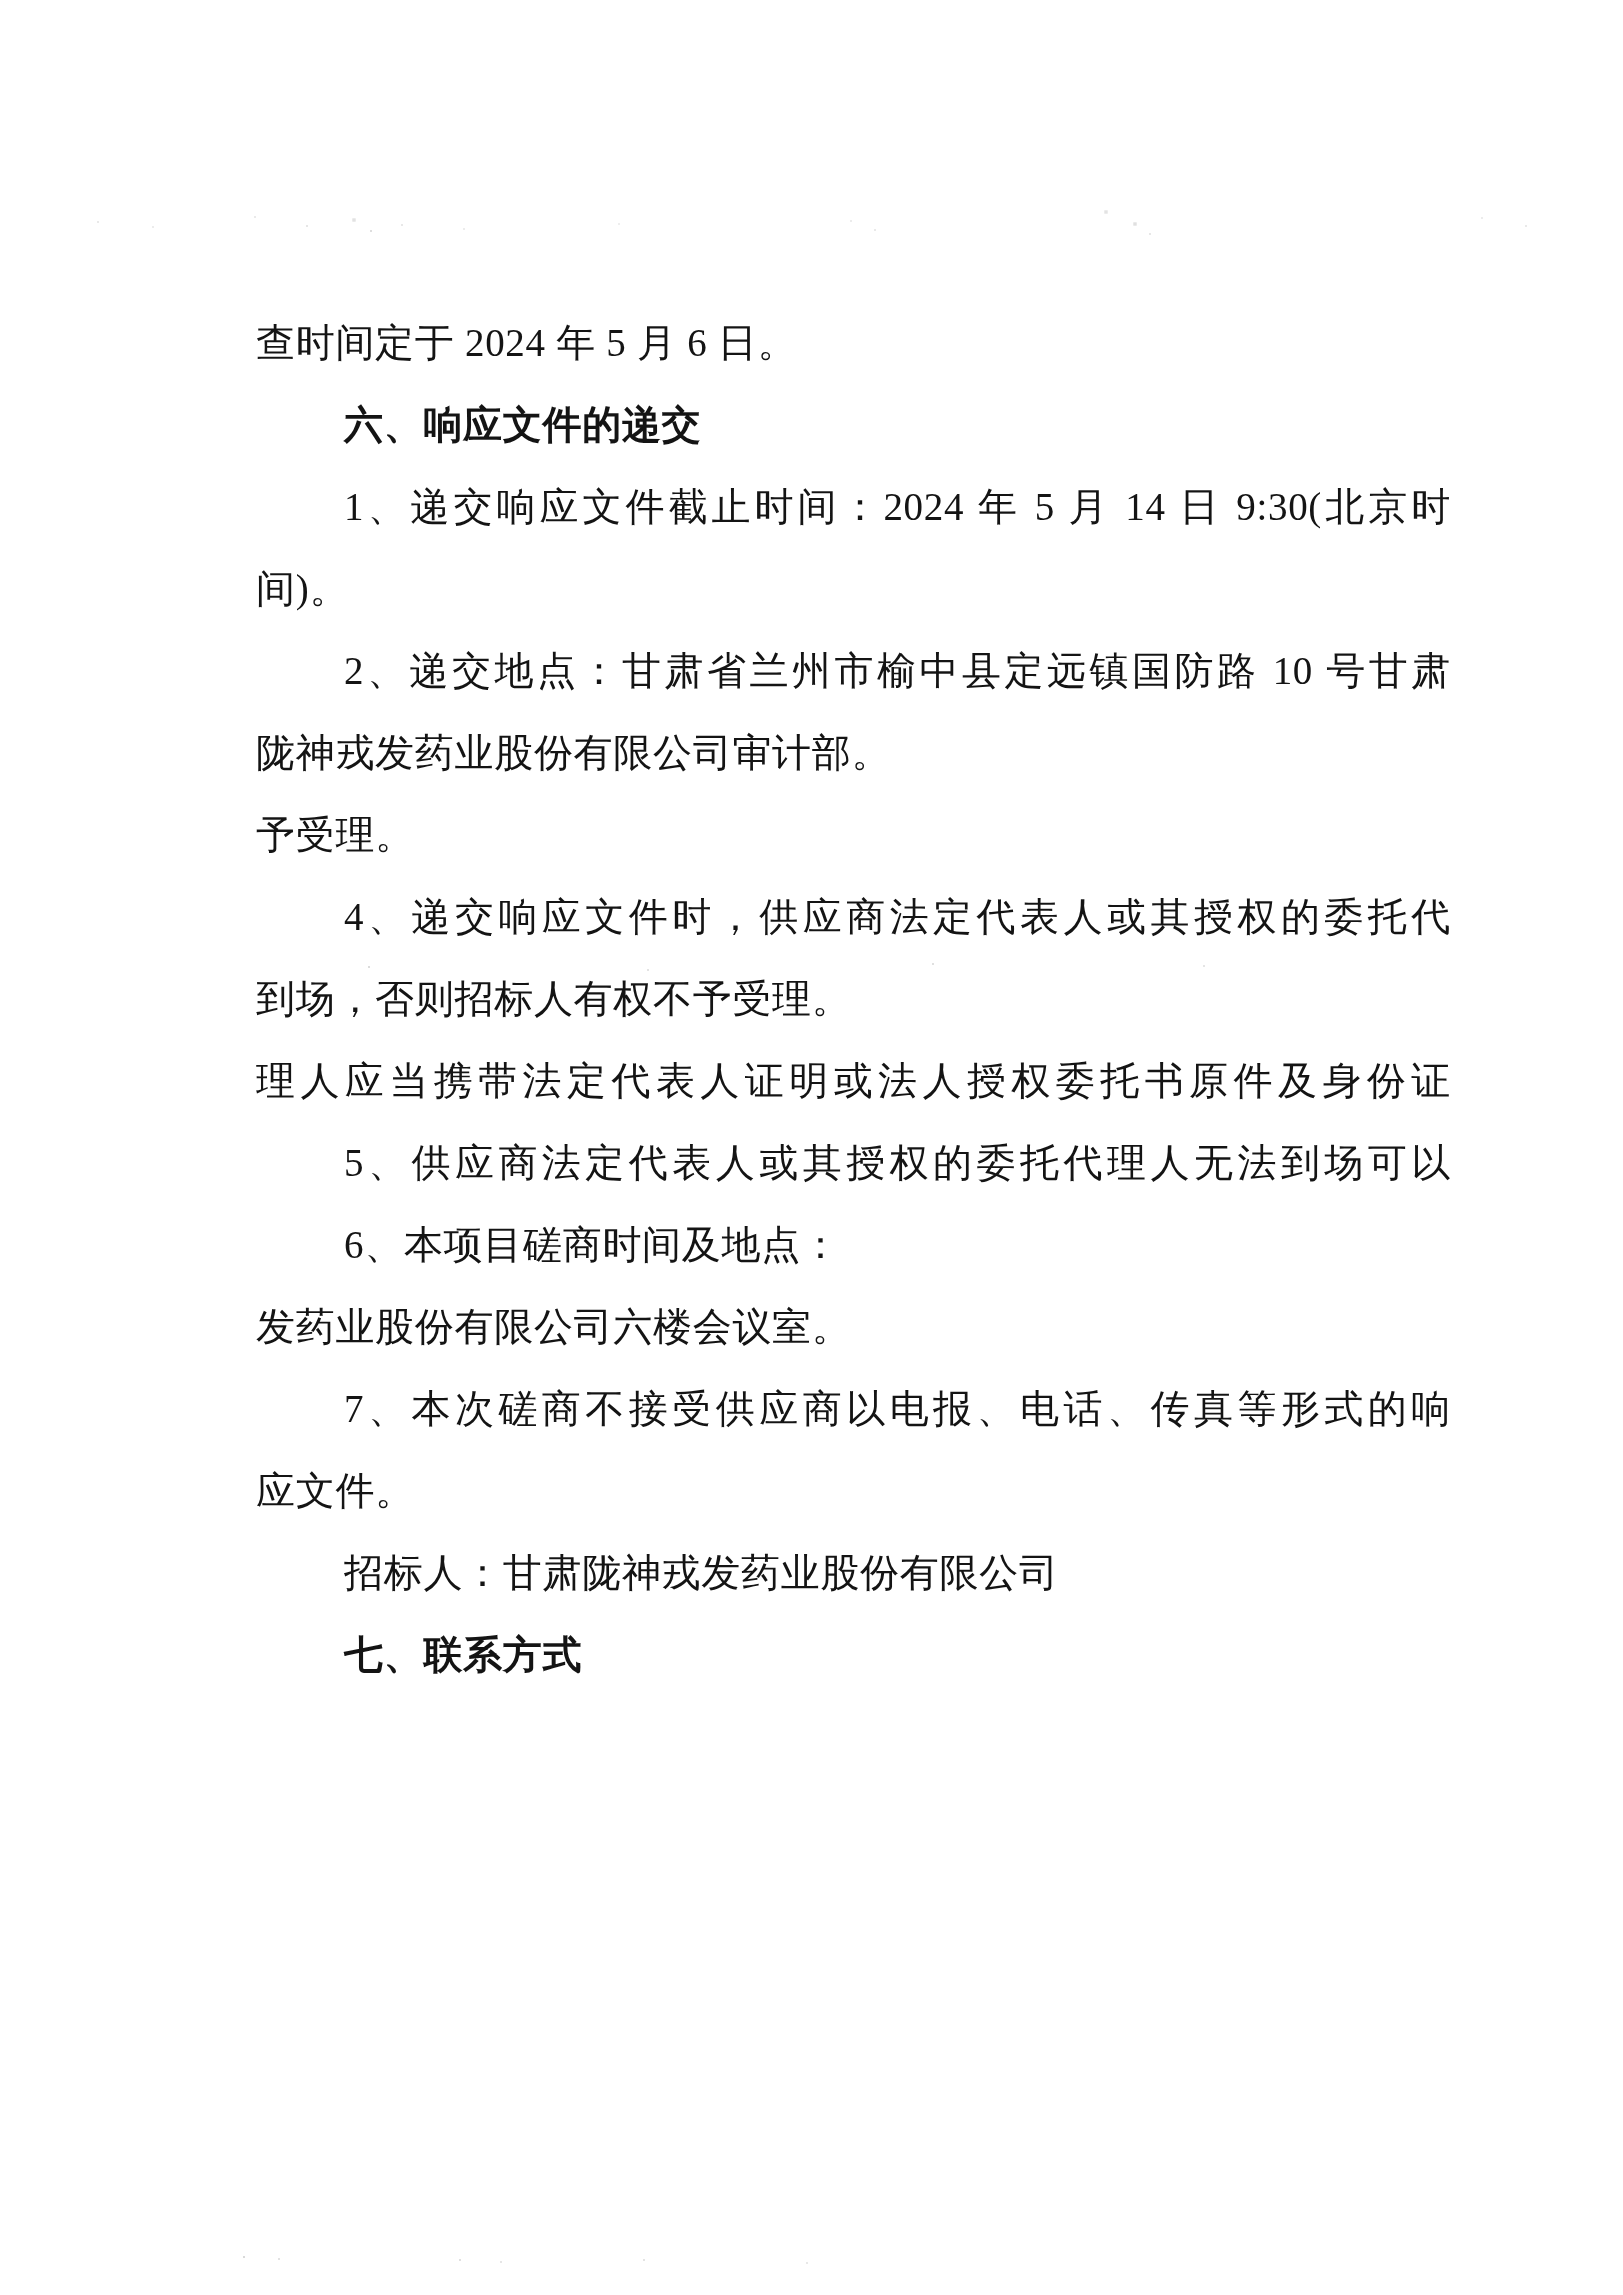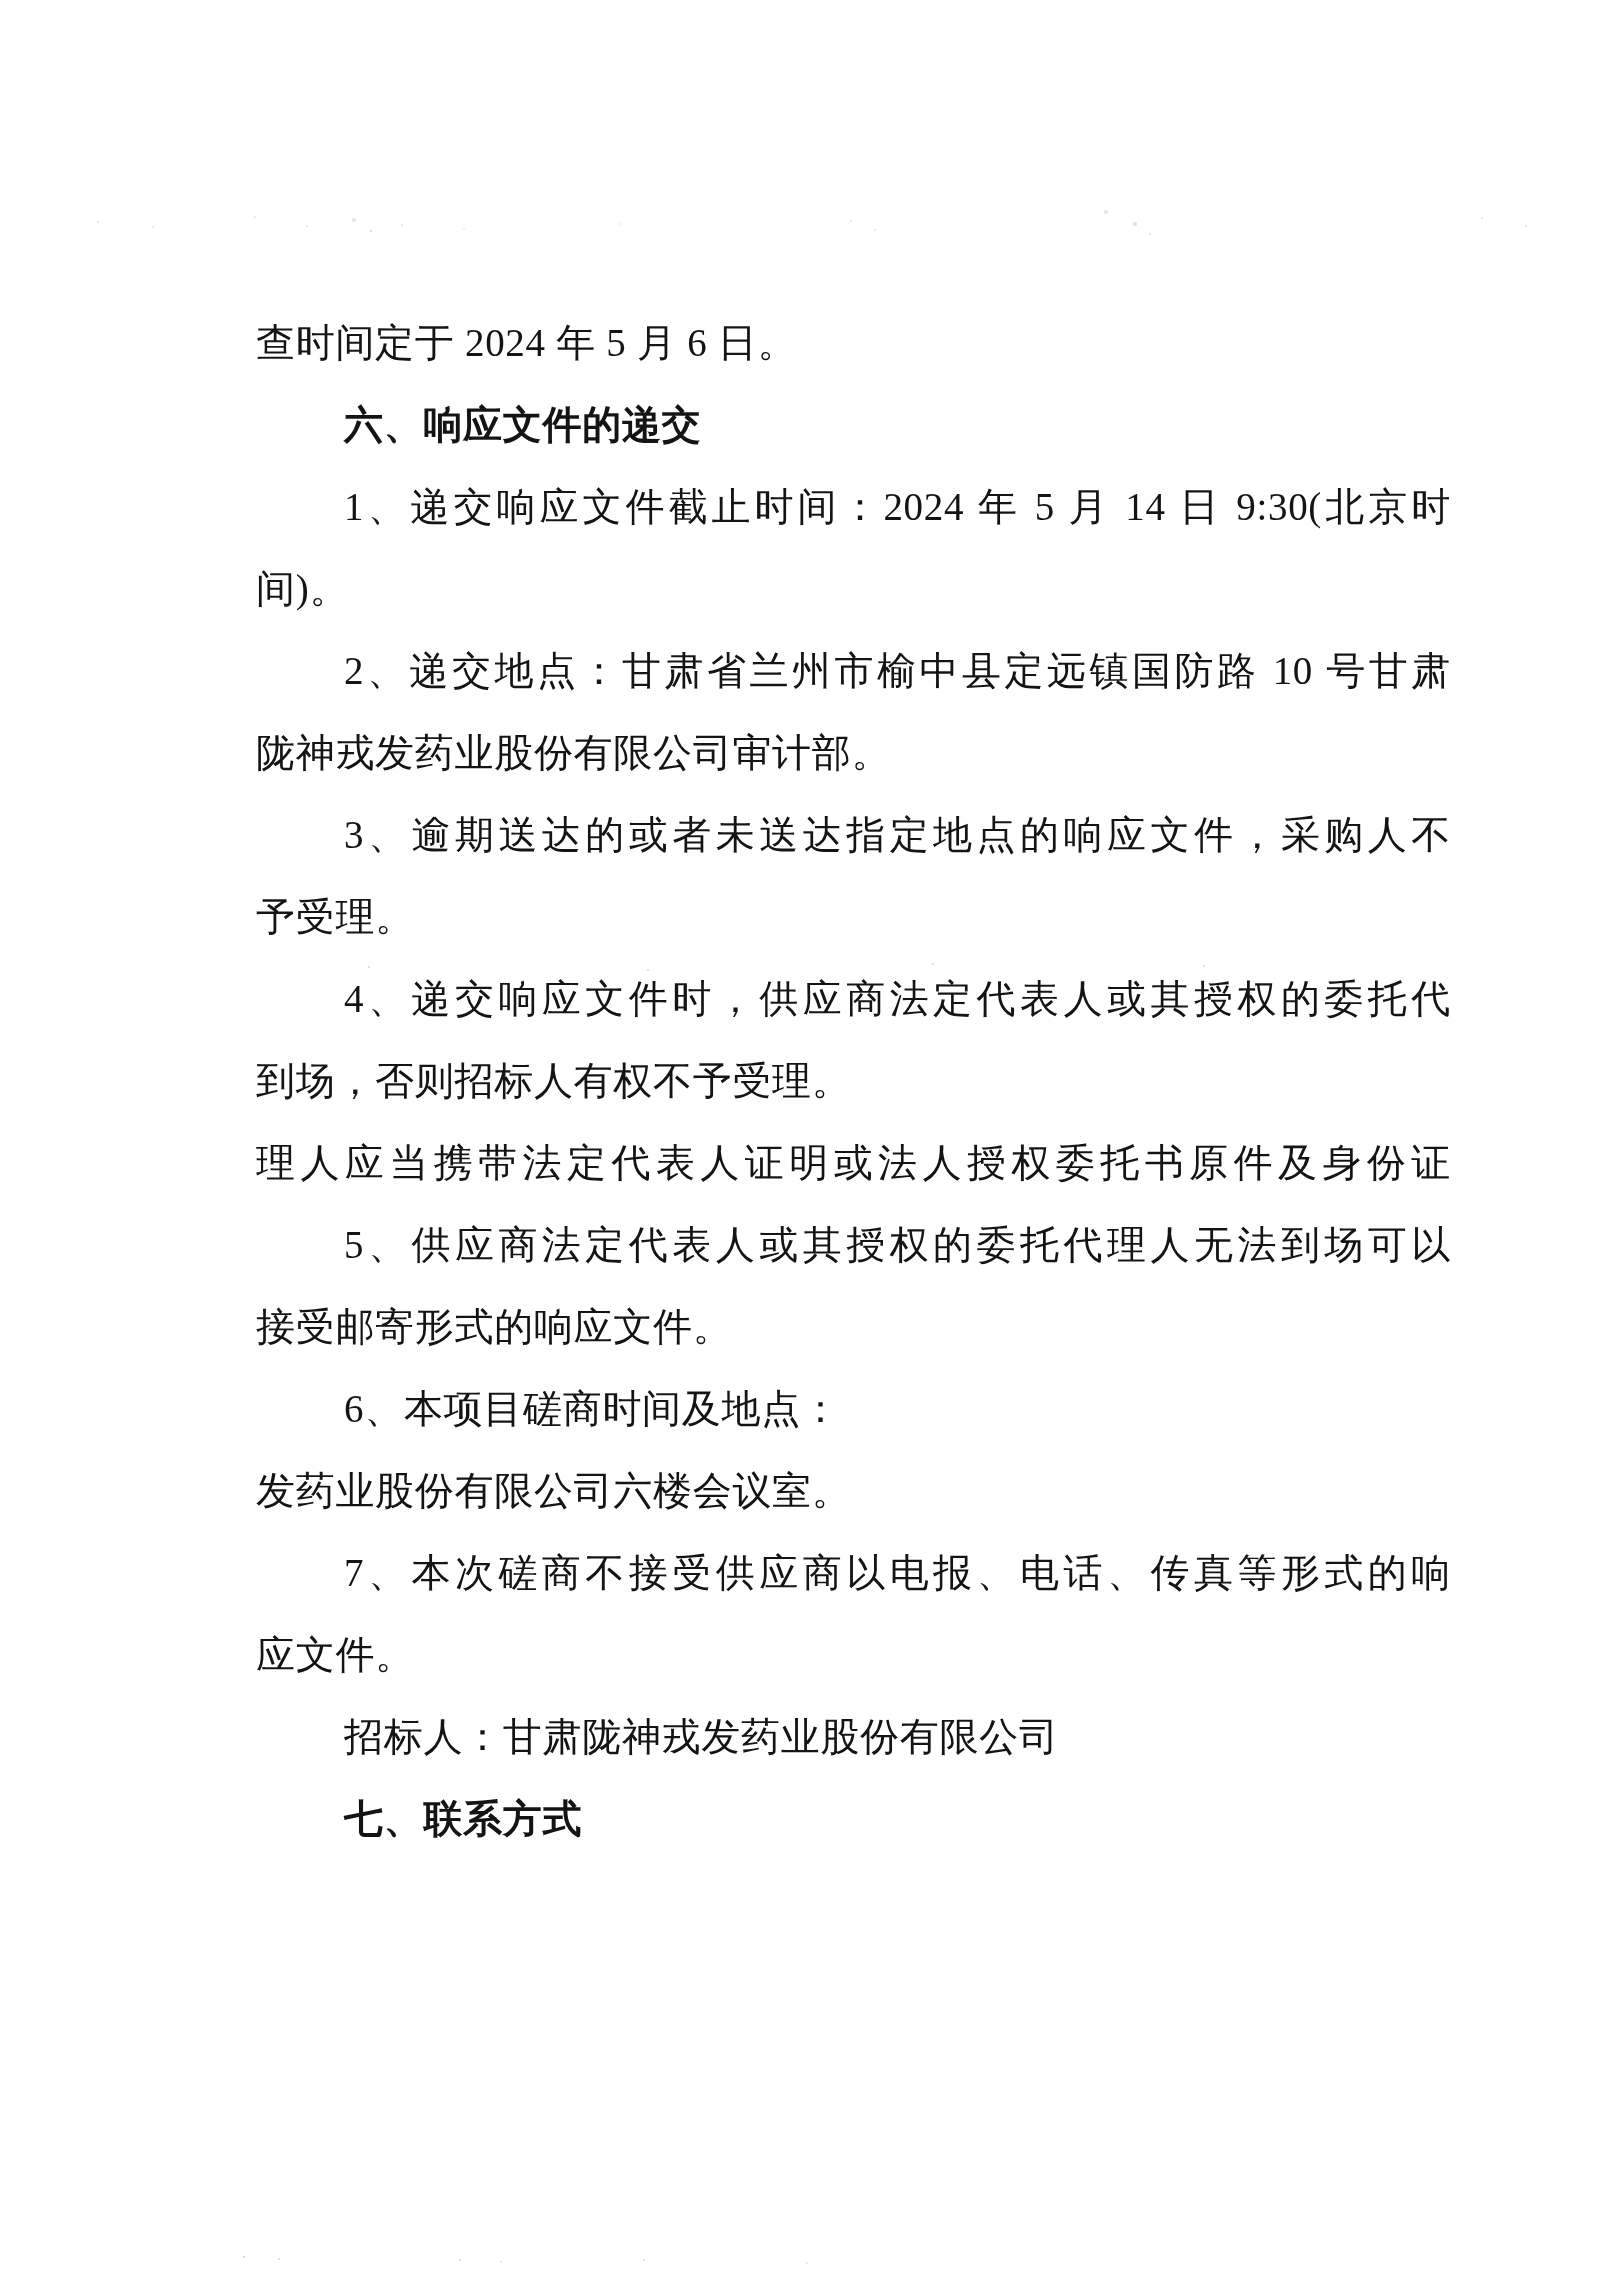--- a/index.html
+++ b/index.html
@@ -84,27 +84,25 @@
 
 <div class="page">
   <div class="specks"></div>
   <div class="textblock" id="textblock">
       <div class="line">查时间定于 2024 年 5 月 6 日。</div>
       <div class="line indent bold">六、响应文件的递交</div>
       <div class="line indent fill">1、递交响应文件截止时间：2024 年 5 月 14 日 9:30(北京时</div>
       <div class="line">间)。</div>
       <div class="line indent fill">2、递交地点：甘肃省兰州市榆中县定远镇国防路 10 号甘肃</div>
       <div class="line">陇神戎发药业股份有限公司审计部。</div>
-      <div class="line indent fill">3、逾期送达的或者未送达指定地点的响应文件，采购人不</div>
       <div class="line">予受理。</div>
       <div class="line indent fill">4、递交响应文件时，供应商法定代表人或其授权的委托代</div>
       <div class="line">到场，否则招标人有权不予受理。</div>
       <div class="line fill">理人应当携带法定代表人证明或法人授权委托书原件及身份证</div>
       <div class="line indent fill">5、供应商法定代表人或其授权的委托代理人无法到场可以</div>
-      <div class="line">接受邮寄形式的响应文件。</div>
       <div class="line indent">6、本项目磋商时间及地点：</div>
       <div class="line">发药业股份有限公司六楼会议室。</div>
       <div class="line indent fill">7、本次磋商不接受供应商以电报、电话、传真等形式的响</div>
       <div class="line">应文件。</div>
       <div class="line indent">招标人：甘肃陇神戎发药业股份有限公司</div>
       <div class="line indent bold">七、联系方式</div>
     </div>
 </div>
 
 

